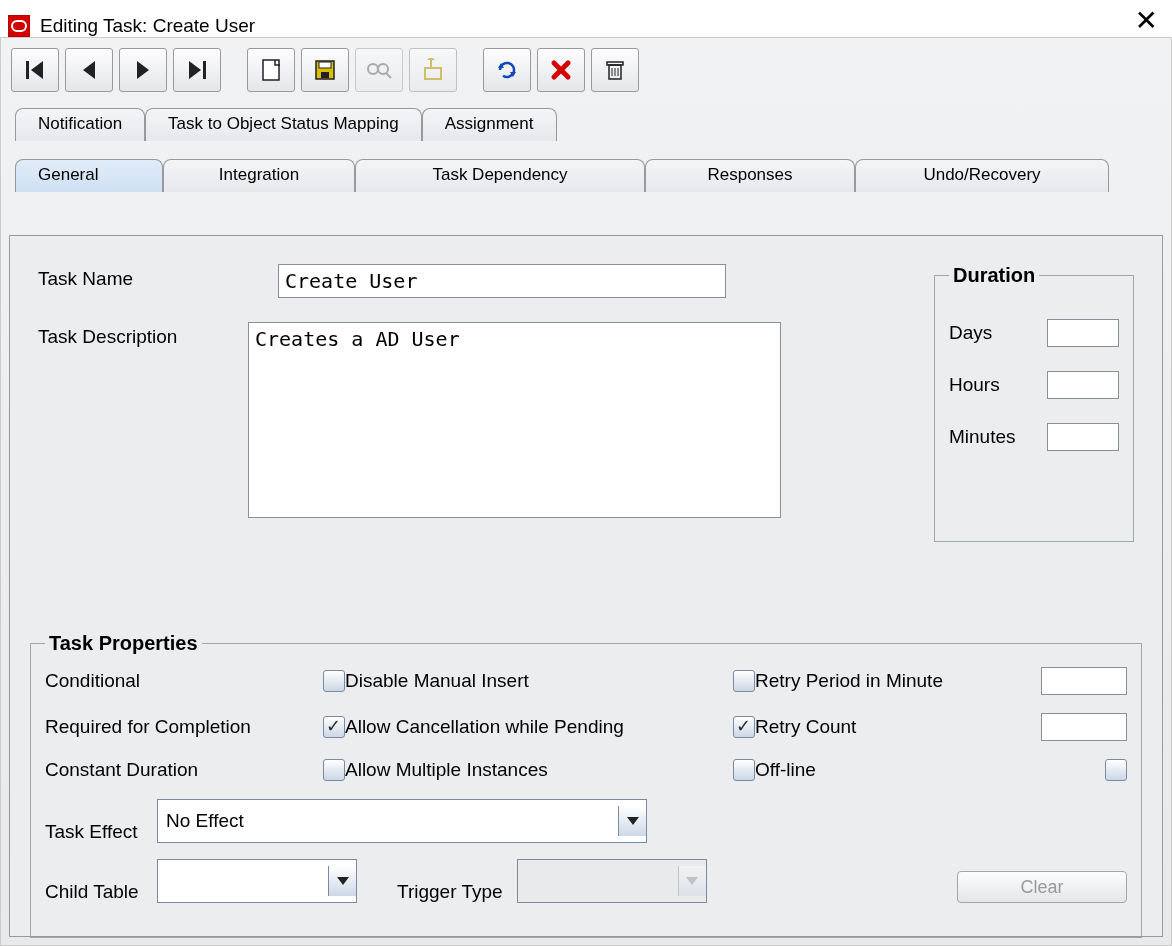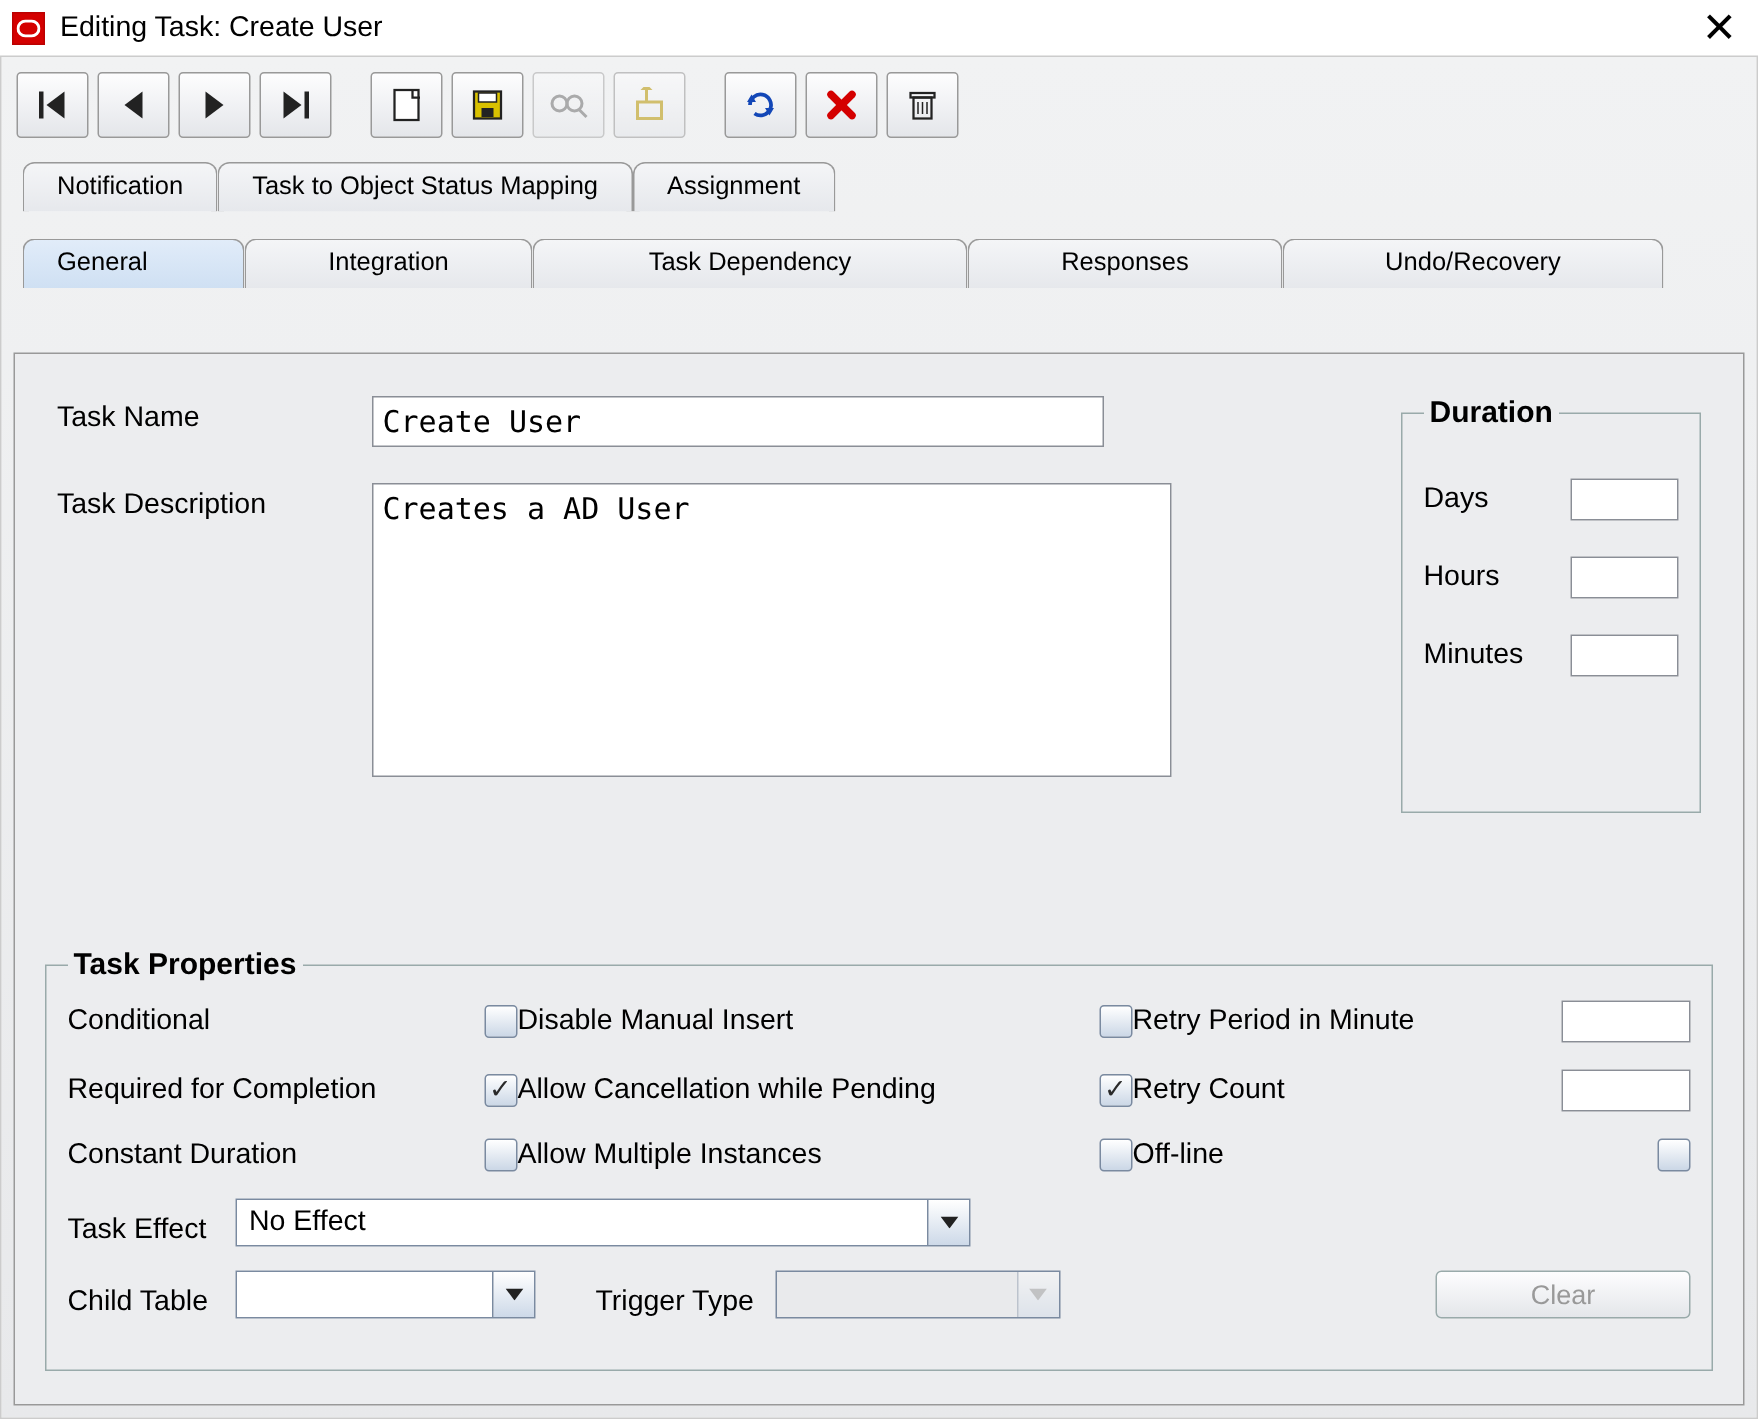--- a/index.html
+++ b/index.html
@@ -5,21 +5,21 @@
     * { box-sizing: border-box; margin:0; padding:0; }
     body {
       font-family: Arial, sans-serif;
       font-size: 17px;
       background: #fff;
       width: 1172px;
       height: 946px;
       overflow: hidden;
     }
     .titlebar {
-      display:flex; align-items:center;
+      display:flex; align-items:flex-end;
       height:38px;
       background:#fff;
       border-bottom:1px solid #ccc;
       padding: 0 8px;
     }
     .titlebar .oracle-icon {
       width:22px; height:22px;
       background:#d40000;
       border:1px solid #b00;
       margin-right:10px;
@@ -91,21 +91,21 @@
     .left-col { flex:1; }
     .form-row { display:flex; margin-bottom:24px; }
     .form-row label { width:210px; font-size:19px; padding-top:4px; }
     .text-input {
       font-family: monospace, 'Courier New';
       font-size:20px;
       padding:4px 6px;
       border:1px solid #8a8e96;
       background:#fff;
     }
-    input.text-input { height:34px; width:488px; }
+    input.text-input { height:34px; width:448px;margin-left:30px; }
     textarea.text-input { width:533px; height:196px; resize:none; }
 
     fieldset {
       border:1px solid #9aa;
       padding: 8px 14px 14px;
       margin:0;
     }
     legend { font-size:20px; font-weight:bold; padding:0 4px; }
     .duration-box { width:200px; margin-left:30px; }
     .duration-row {
@@ -139,21 +139,21 @@
     .cbx:checked::after {
       content:'✓';
       position:absolute; left:2px; top:-2px;
       font-size:18px; color:#2a2a2a;
     }
 
     .select-wrap {
       display:inline-flex;
       border:1px solid #7a8aa0;
       background:#fff;
-      height:32px;
+      height:44px;
       align-items:center;
     }
     .select-wrap .val { padding:0 8px; font-size:19px; min-width:0; }
     .select-wrap .arrow {
       width:28px; height:30px;
       background: linear-gradient(#fff,#cdd9e8);
       border-left:1px solid #7a8aa0;
       display:flex; align-items:center; justify-content:center;
     }
     .select-wrap.disabled { background:#e9eaec; }

